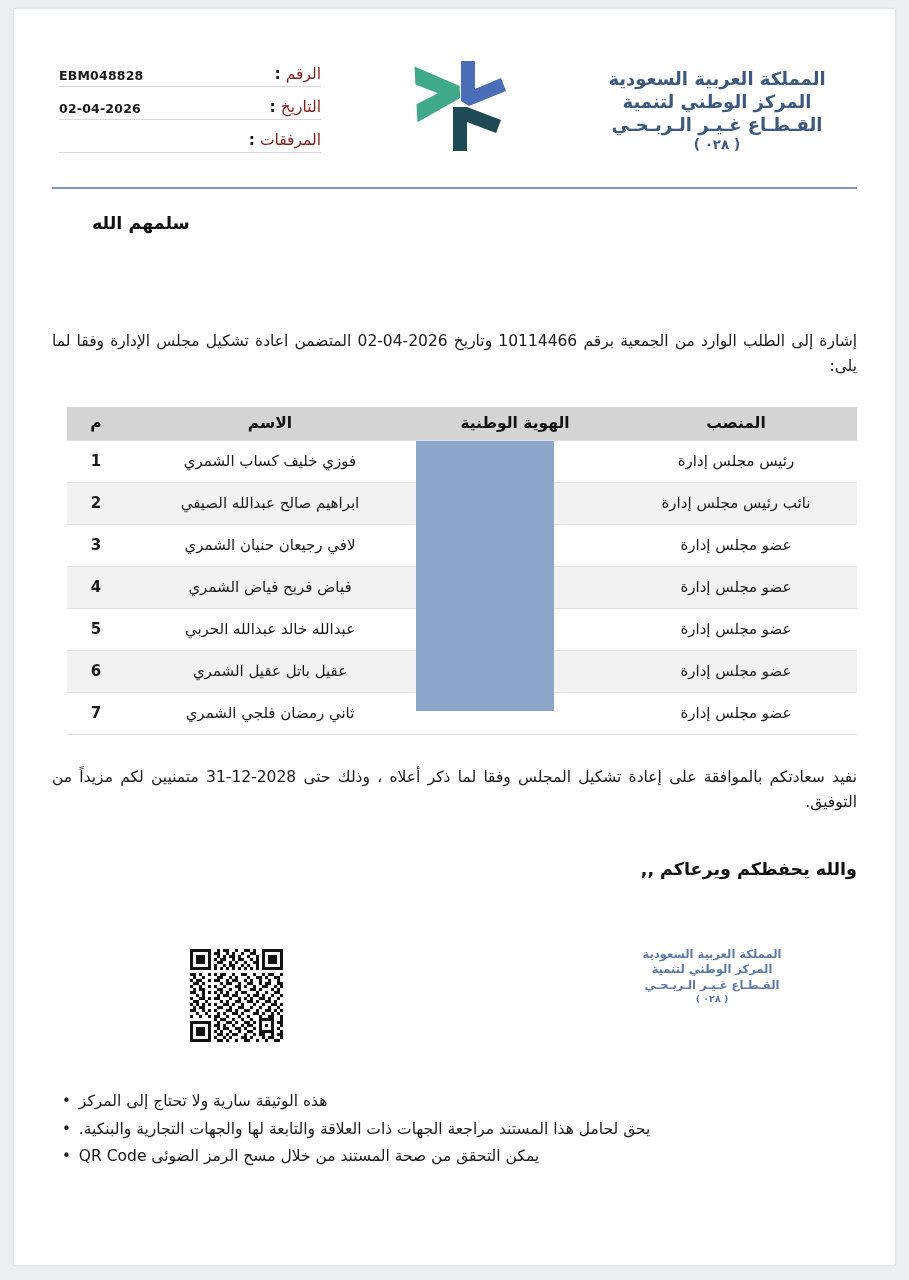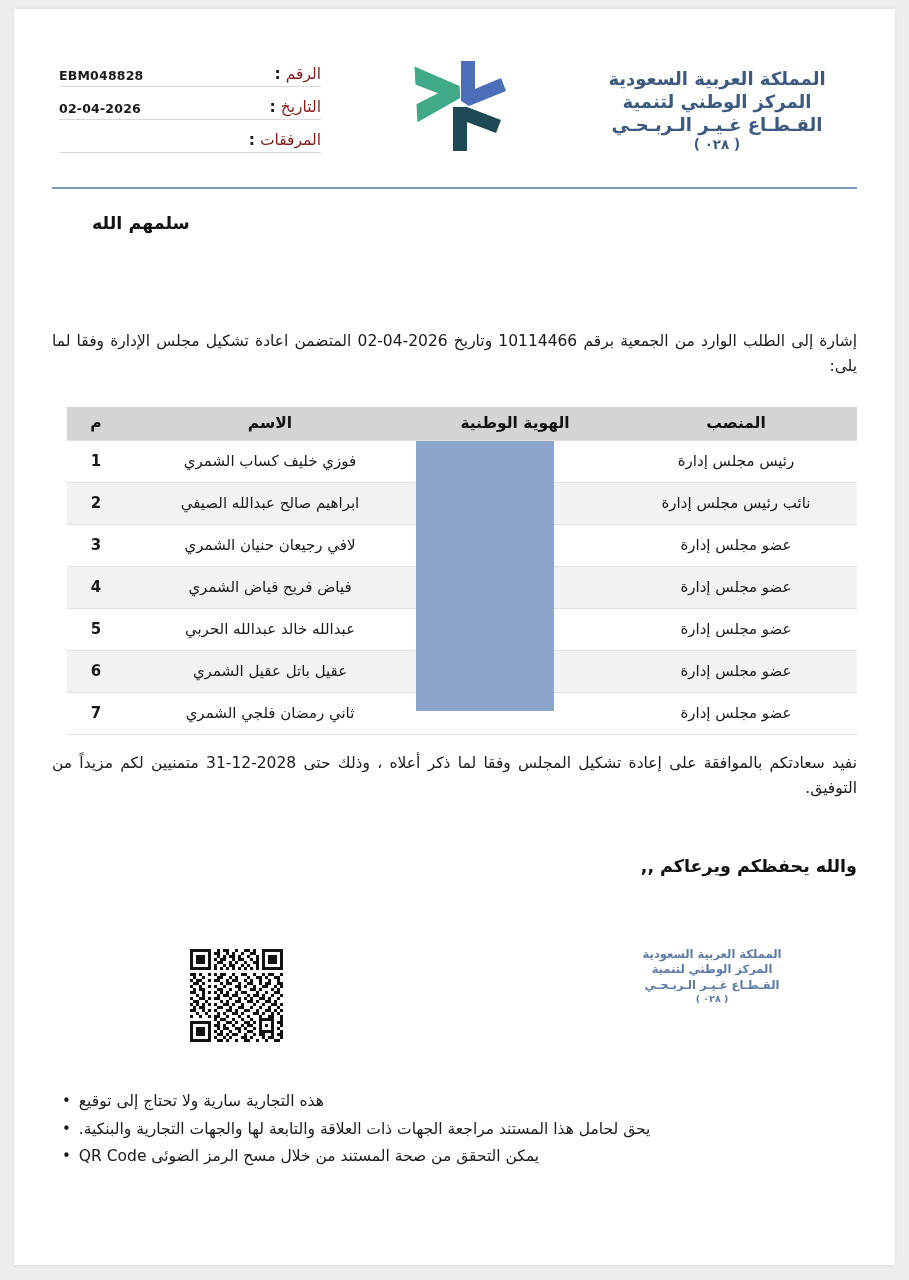--- a/index.html
+++ b/index.html
@@ -207,31 +207,31 @@
     position: absolute;
     right: 303px;
     top: 34px;
     width: 138px;
     height: 270px;
     background: #8ba6c9;
     z-index: 5;
   }
 
   .closing-para {
-    margin-top: 16px;
+    margin-top: 30px;
     font-size: 15.5px;
     color: #1a1a1a;
     line-height: 1.62;
     text-align: justify;
     text-align-last: right;
     direction: rtl;
   }
 
   .blessing {
-    margin-top: 55px;
+    margin-top: 44px;
     font-size: 17.5px;
     font-weight: bold;
     color: #111;
     text-align: right;
     direction: rtl;
   }
 
   
   .footer-zone {
     position: absolute;
@@ -706,21 +706,21 @@
 
     <div class="footer-logo-text">
       <div class="fl">المملكة العربية السعودية</div>
       <div class="fl">المركز الوطني لتنمية</div>
       <div class="fl">القـطـاع غـيـر الـربـحـي</div>
       <div class="fl small">( ٠٢٨ )</div>
     </div>
 
     <div class="notes">
       <div class="note-item">
-        <span class="note-text">هذه التجارية سارية ولا تحتاج إلى توقيع</span>
+        <span class="note-text">هذه الوثيقة سارية ولا تحتاج إلى المركز</span>
         <span class="note-bullet">•</span>
       </div>
       <div class="note-item">
         <span class="note-text">يحق لحامل هذا المستند مراجعة الجهات ذات العلاقة والتابعة لها والجهات التجارية والبنكية.</span>
         <span class="note-bullet">•</span>
       </div>
       <div class="note-item">
         <span class="note-text">يمكن التحقق من صحة المستند من خلال مسح الرمز الضوئى QR Code</span>
         <span class="note-bullet">•</span>
       </div>

